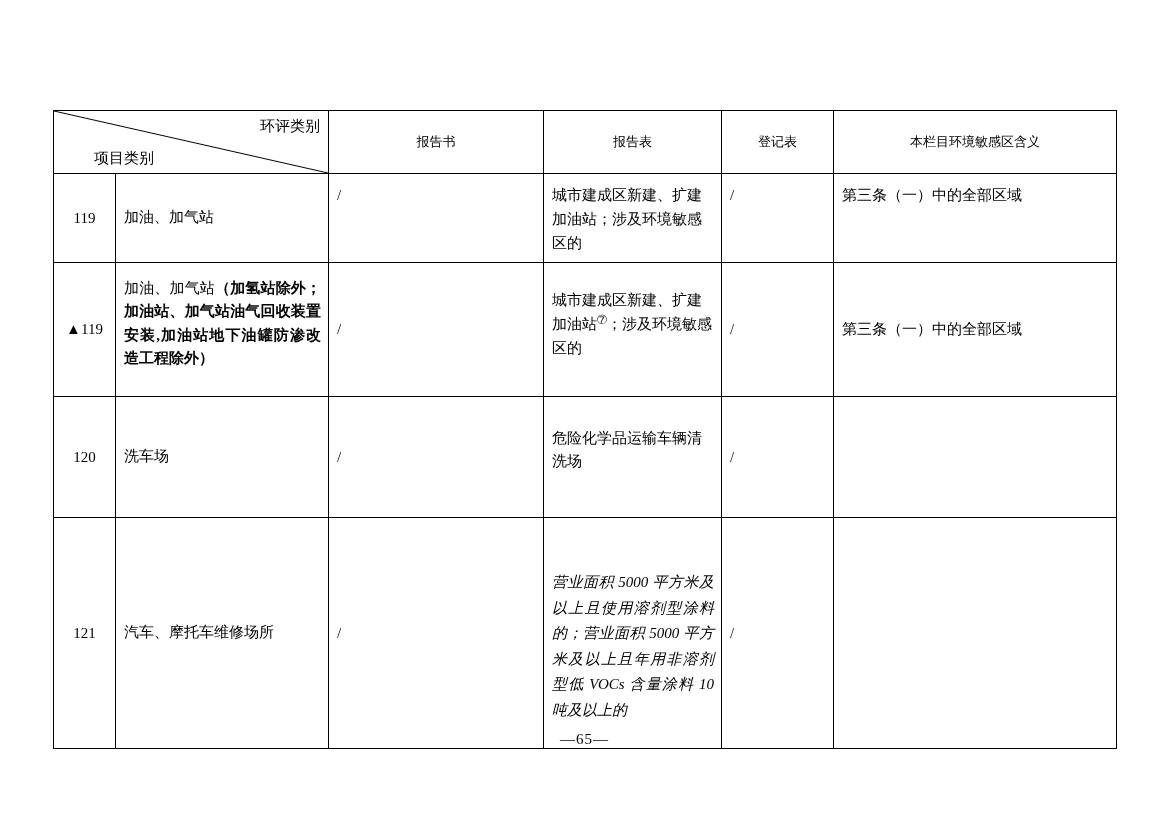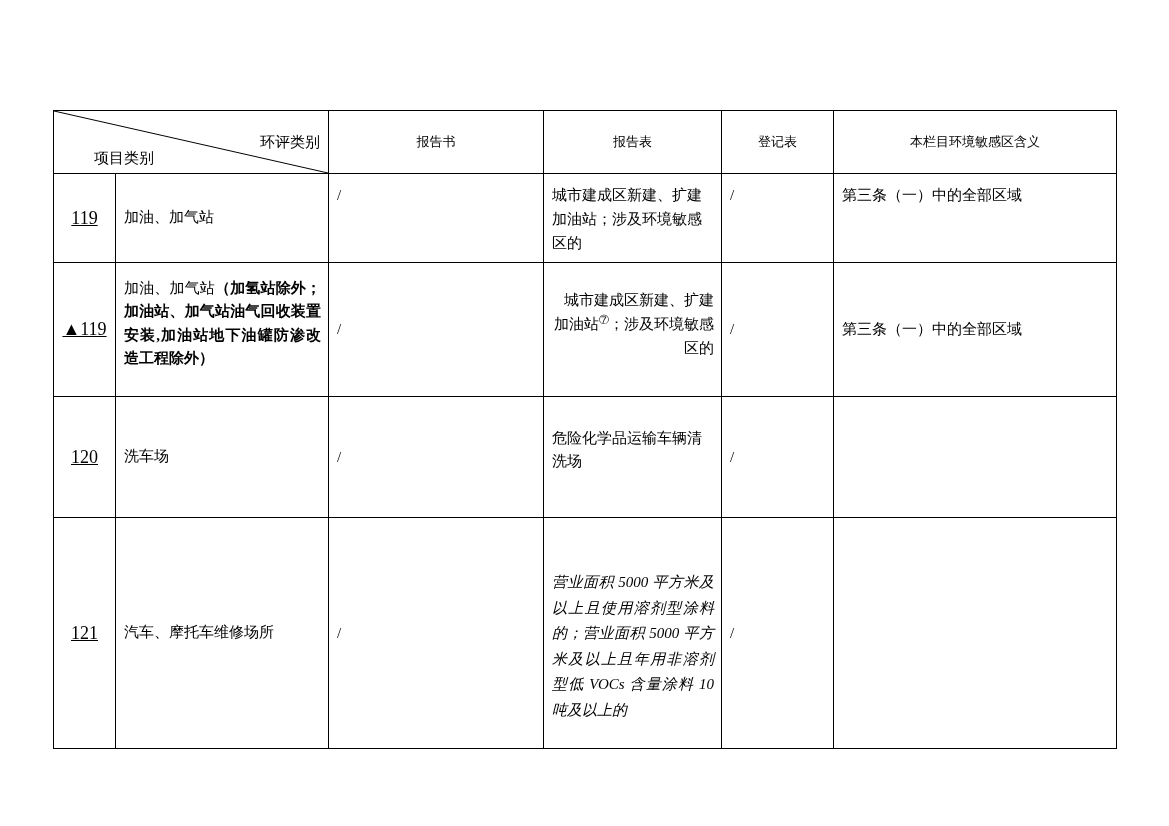--- a/index.html
+++ b/index.html
@@ -65,21 +65,21 @@
     position: absolute;
     left: 8px;
     bottom: 6px;
     font-size: 15px;
     line-height: 1.2;
     margin-left: 32px;
   }
   .hdr-split .lbl-right {
     position: absolute;
     right: 8px;
-    top: 22px;
+    top: 6px;
     font-size: 15px;
     line-height: 1.2;
   }
   .hdr-center {
     text-align: center;
     font-size: 13px;
     line-height: 62px;
   }
   .cell-text {
     font-size: 15px;
@@ -101,22 +101,21 @@
   .r119 td { height: 88px; }
   .r119b td { height: 133px; }
   .r120 td { height: 120px; }
   .r121 td { height: 230px; }
 
   .vmid-num {
     display: flex;
     align-items: center;
     justify-content: center;
     height: 100%;
-    font-size: 18px;
-    text-decoration: underline;
+    font-size: 15px;
   }
   .vmid-slash {
     display: flex;
     align-items: center;
     height: 100%;
     font-size: 15px;
     padding-left: 8px;
   }
   .vmid-text {
     display: flex;
@@ -195,21 +194,21 @@
           <td>
             <div class="vmid-num">▲119</div>
           </td>
           <td>
             <div class="cell-text just" style="padding-top:14px;"><span>加油、加气站</span><span class="bold">（加氢站除外；加油站、加气站油气回收装置安装,加油站地下油罐防渗改造工程除外）</span></div>
           </td>
           <td>
             <div class="vmid-slash">/</div>
           </td>
           <td>
-            <div class="cell-text" style="padding-top:26px;text-align:right;"><span>城市建成区新建、扩建加油站</span><span class="sup">⑦</span><span>；涉及环境敏感区的</span></div>
+            <div class="cell-text" style="padding-top:26px;"><span>城市建成区新建、扩建加油站</span><span class="sup">⑦</span><span>；涉及环境敏感区的</span></div>
           </td>
           <td>
             <div class="vmid-slash">/</div>
           </td>
           <td>
             <div class="vmid-text">第三条（一）中的全部区域</div>
           </td>
         </tr>
 
         <tr class="r120">
@@ -250,13 +249,14 @@
             <div class="vmid-slash">/</div>
           </td>
           <td>
             <div class="vmid-text"></div>
           </td>
         </tr>
       </tbody>
     </table>
   </div>
 
+  <div class="page-number">—65—</div>
 </div>
 
 </body></html>

